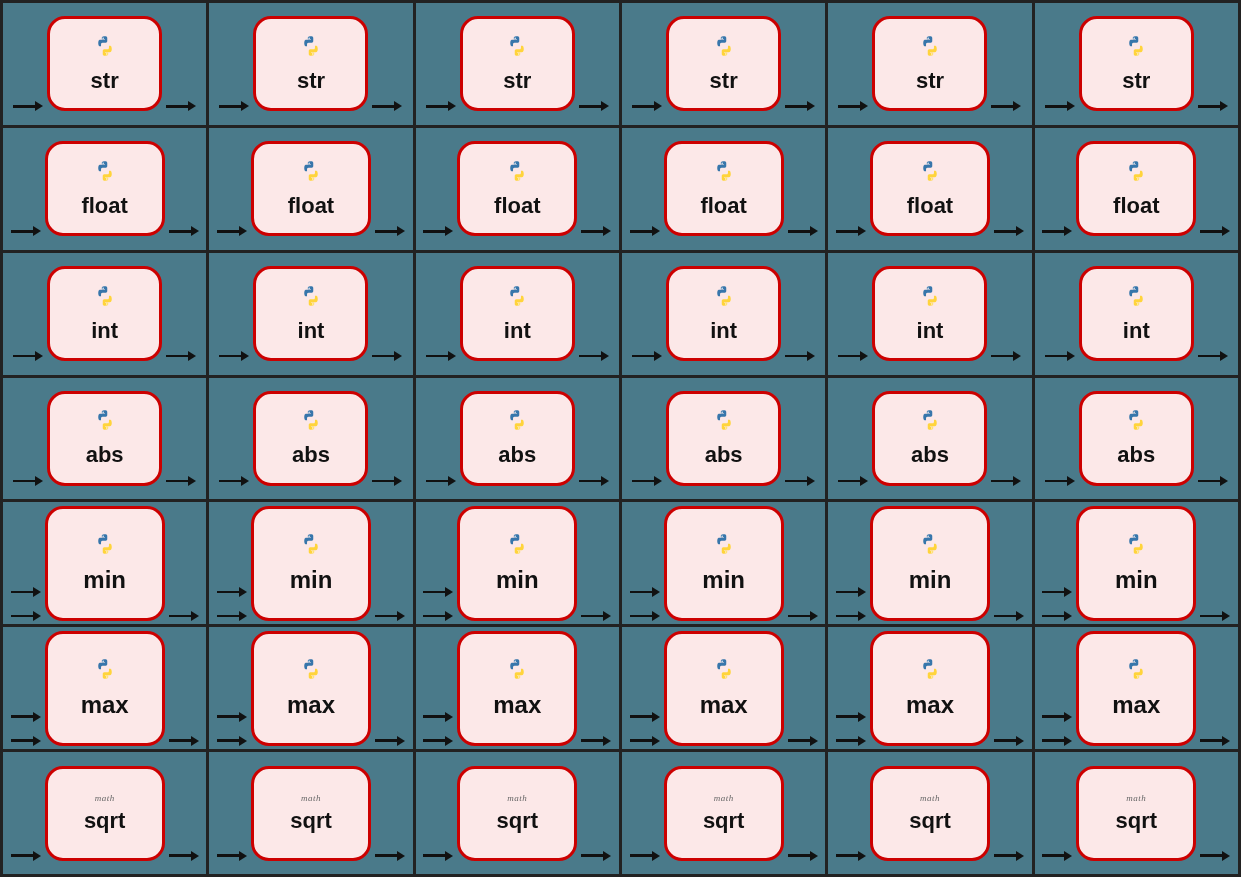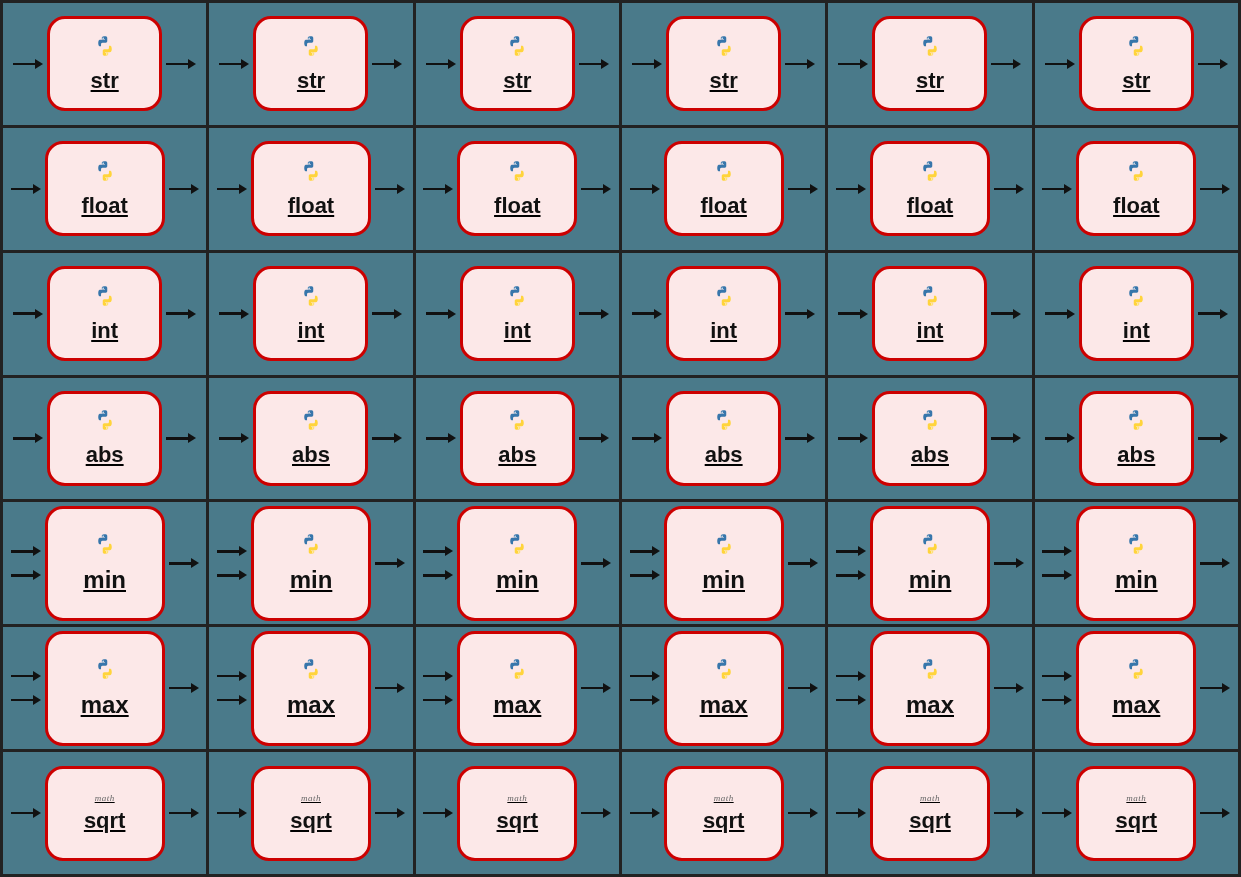--- a/index.html
+++ b/index.html
@@ -23,25 +23,24 @@
       border-right: 3px solid #222;
       border-bottom: 3px solid #222;
       background: #4a7a8a;
       display: flex;
       align-items: center;
       justify-content: center;
       position: relative;
     }
     .node-wrapper {
       display: flex;
-      align-items: center;
+      align-items: flex-end;
       width: 100%;
       justify-content: center;
       position: relative;
-      text-decoration: underline;
     }
     .arrow-single {
       display: flex;
       align-items: center;
     }
     .arr-body {
       width: 22px;
       height: 2.5px;
       background: #111;
     }

